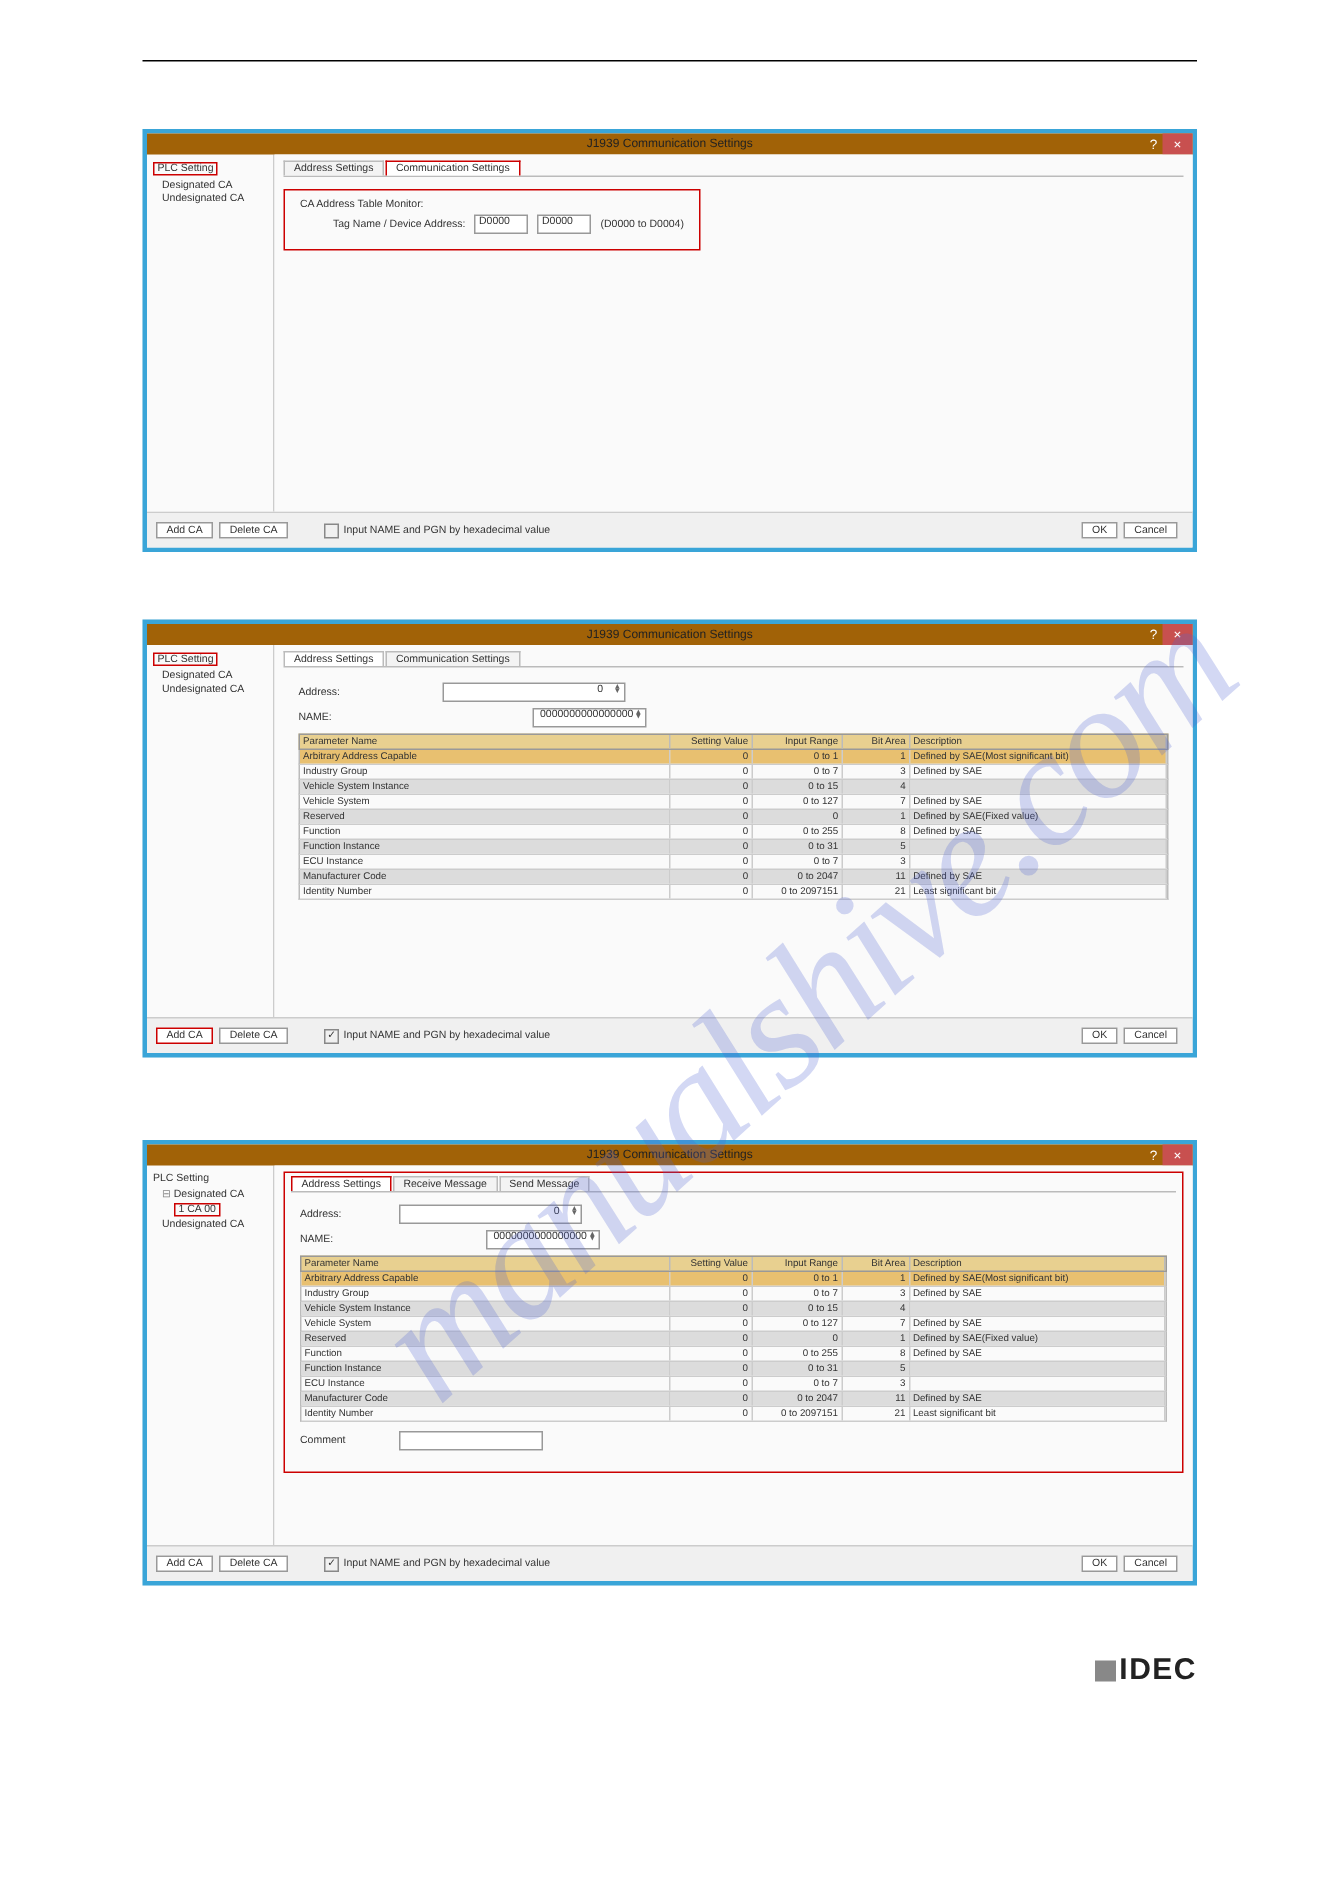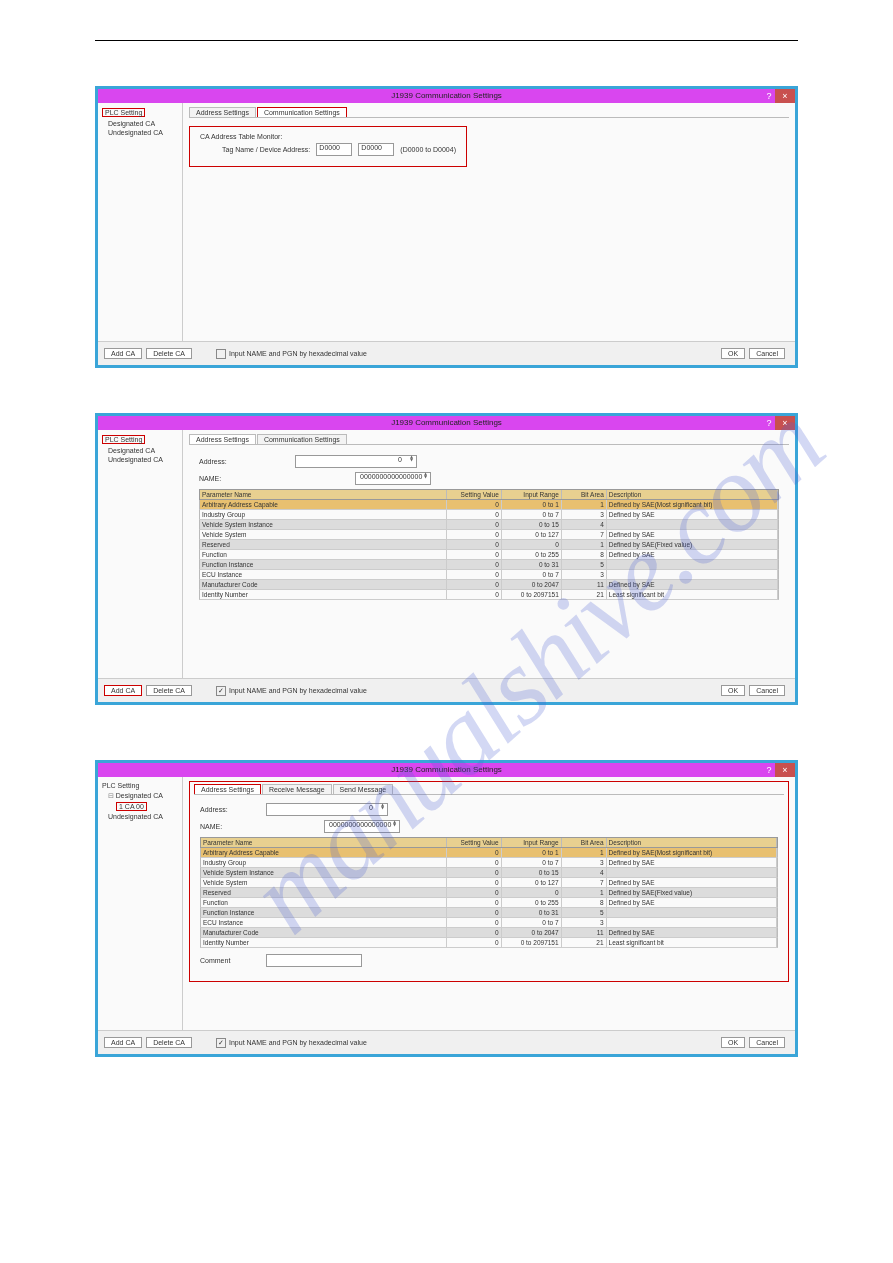--- a/index.html
+++ b/index.html
@@ -1,19 +1,19 @@
 <!DOCTYPE html>
 <html><head>
 <meta charset="utf-8">
 <style>
   body { margin: 0; background: #fff; font-family: Arial, sans-serif; font-size: 7px; color: #333; width: 893px; }
   .page { padding: 40px 95px 20px 95px; }
   .top-rule { border-top: 1.5px solid #000; margin-bottom: 45px; }
   .win { border: 3px solid #3aa5d8; position: relative; margin-bottom: 45px; background: #f4f4f4; }
-  .titlebar { background: #d946ef; color: #222; text-align: center; font-size: 8px; line-height: 14px; height: 14px; position: relative; }
+  .titlebar { background: #a16207; color: #222; text-align: center; font-size: 8px; line-height: 14px; height: 14px; position: relative; }
   .tb-btns { position: absolute; right: 0; top: 0; display: flex; }
   .tb-btn { width: 12px; height: 14px; color: #fff; font-size: 9px; line-height: 14px; text-align: center; }
   .tb-close { background: #c8504f; width: 20px; }
   .win-body { display: flex; background: #f0f0f0; min-height: 200px; border: 0; }
   .sidebar { width: 76px; background: #fafafa; border-right: 1px solid #ccc; padding: 3px 4px; }
   .sb-root { color: #333; padding: 2px 0; }
   .sb-item { color: #333; padding: 1px 0 1px 6px; }
   .sb-sub { color: #333; padding: 1px 0 1px 14px; }
   .red-box { border: 1px solid #c00; display: inline-block; padding: 0 2px; }
   .main { flex: 1; background: #fafafa; padding: 4px 6px; position: relative; }
@@ -357,14 +357,20 @@
             <span>Input NAME and PGN by hexadecimal value</span>
           </span>
     <span class="spacer"></span>
     <span class="btn">OK</span>
     <span class="btn">Cancel</span>
   </div>
 </div>
 
 </div>
 
+<div class="logo">
+  <span class="logo-mark">
+        <span class="sq"></span>
+        <span>IDEC</span>
+      </span>
+</div>
 
 </div>
 
 </body></html>

